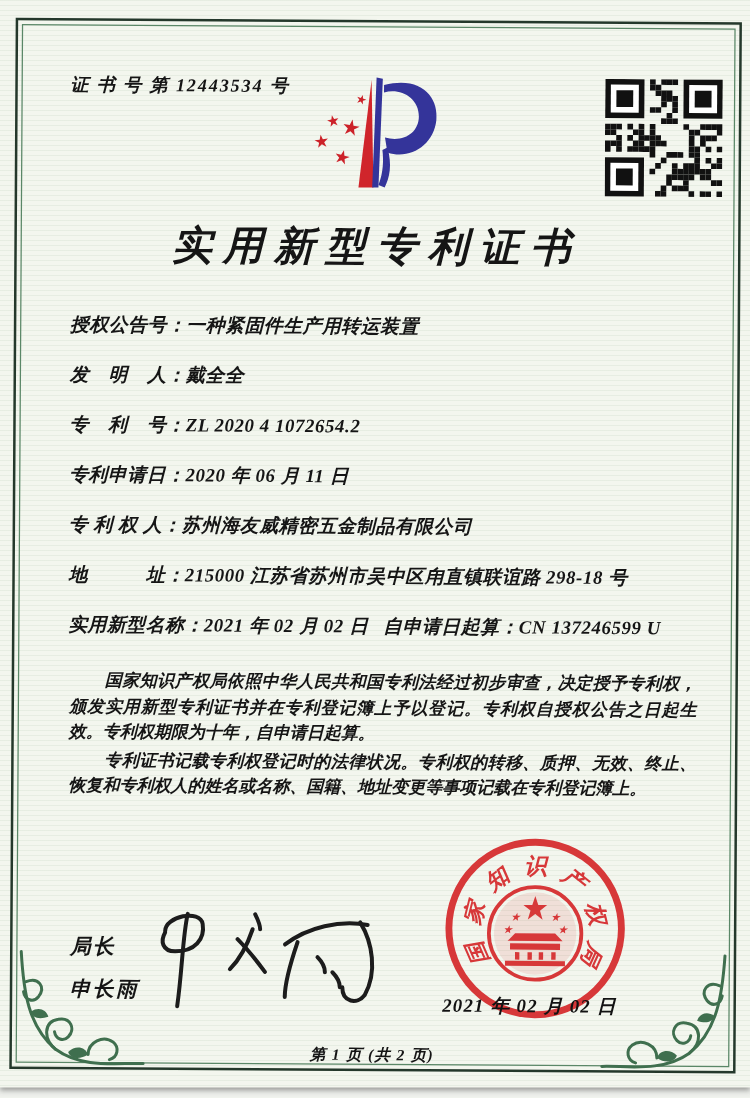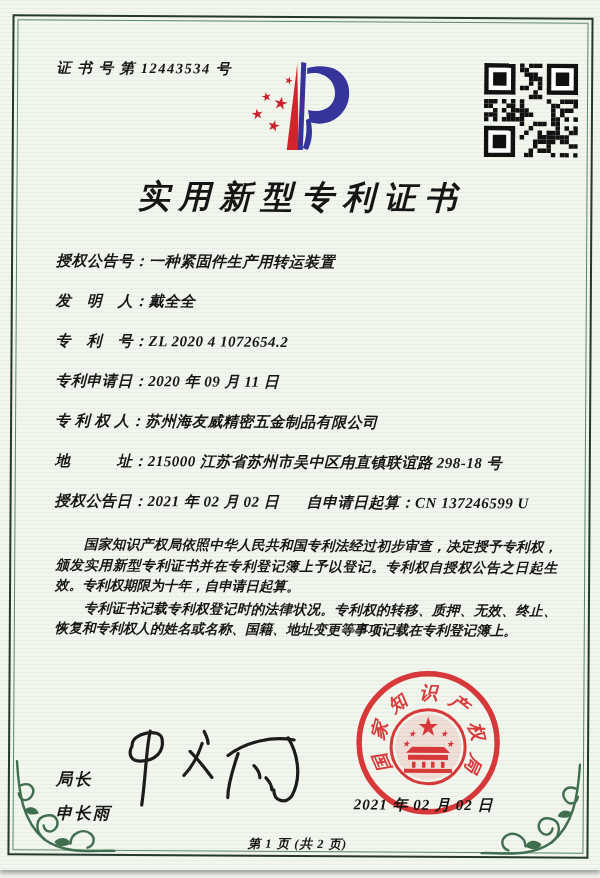--- a/index.html
+++ b/index.html
@@ -37,21 +37,21 @@
   }
   .fields{position:absolute;left:55px;top:252px;right:38px;}
   .row{height:40px;font-size:15px;font-weight:700;line-height:20px;letter-spacing:.5px;}
   .row.last{height:36px;position:relative;}
   .grant-no{position:absolute;left:252px;top:0;}
   .paras{
     position:absolute;left:56px;top:536px;right:42px;
     font-size:13.6px;line-height:20.5px;font-weight:600;text-align:justify;
   }
   .paras p{margin:0 0 2px 0;text-indent:2.1em;}
-  .officer{position:absolute;left:58px;top:764px;font-size:16.5px;font-weight:700;letter-spacing:2px;line-height:34px;}
+  .officer{position:absolute;left:58px;top:742px;font-size:16.5px;font-weight:700;letter-spacing:2px;line-height:34px;}
   .sig{position:absolute;left:118px;top:724px;width:212px;height:90px;}
   .seal{position:absolute;left:348px;top:662px;width:164px;height:164px;}
   .seal-date{
     position:absolute;left:8px;bottom:12px;white-space:nowrap;
     color:#121212;font-size:15px;font-weight:700;letter-spacing:1px;
   }
   .footer{
     position:absolute;left:0;right:0;top:836px;text-align:center;
     font-size:12.5px;font-weight:700;letter-spacing:1px;
   }
@@ -220,31 +220,31 @@
       <div class="row">
         <span>授权公告号：</span><span>一种紧固件生产用转运装置</span>
       </div>
       <div class="row">
         <span>发　明　人：</span><span>戴全全</span>
       </div>
       <div class="row">
         <span>专　利　号：</span><span>ZL 2020 4 1072654.2</span>
       </div>
       <div class="row">
-        <span>专利申请日：</span><span>2020 年 09 月 11 日</span>
+        <span>专利申请日：</span><span>2020 年 06 月 11 日</span>
       </div>
       <div class="row">
         <span>专 利 权 人：</span><span>苏州海友威精密五金制品有限公司</span>
       </div>
       <div class="row">
         <span>地　　　址：</span><span>215000  江苏省苏州市吴中区甪直镇联谊路 298-18 号</span>
       </div>
       <div class="row last">
         <span>
-          <span>授权公告日：</span><span>2021 年 02 月 02 日</span>
+          <span>实用新型名称：</span><span>2021 年 02 月 02 日</span>
         </span>
         <span class="grant-no">
           <span>自申请日起算：</span><span>CN 137246599 U</span>
         </span>
       </div>
     </div>
 
     <div class="paras">
       <p>国家知识产权局依照中华人民共和国专利法经过初步审查，决定授予专利权，颁发实用新型专利证书并在专利登记簿上予以登记。专利权自授权公告之日起生效。专利权期限为十年，自申请日起算。</p>
       <p>专利证书记载专利权登记时的法律状况。专利权的转移、质押、无效、终止、恢复和专利权人的姓名或名称、国籍、地址变更等事项记载在专利登记簿上。</p>

